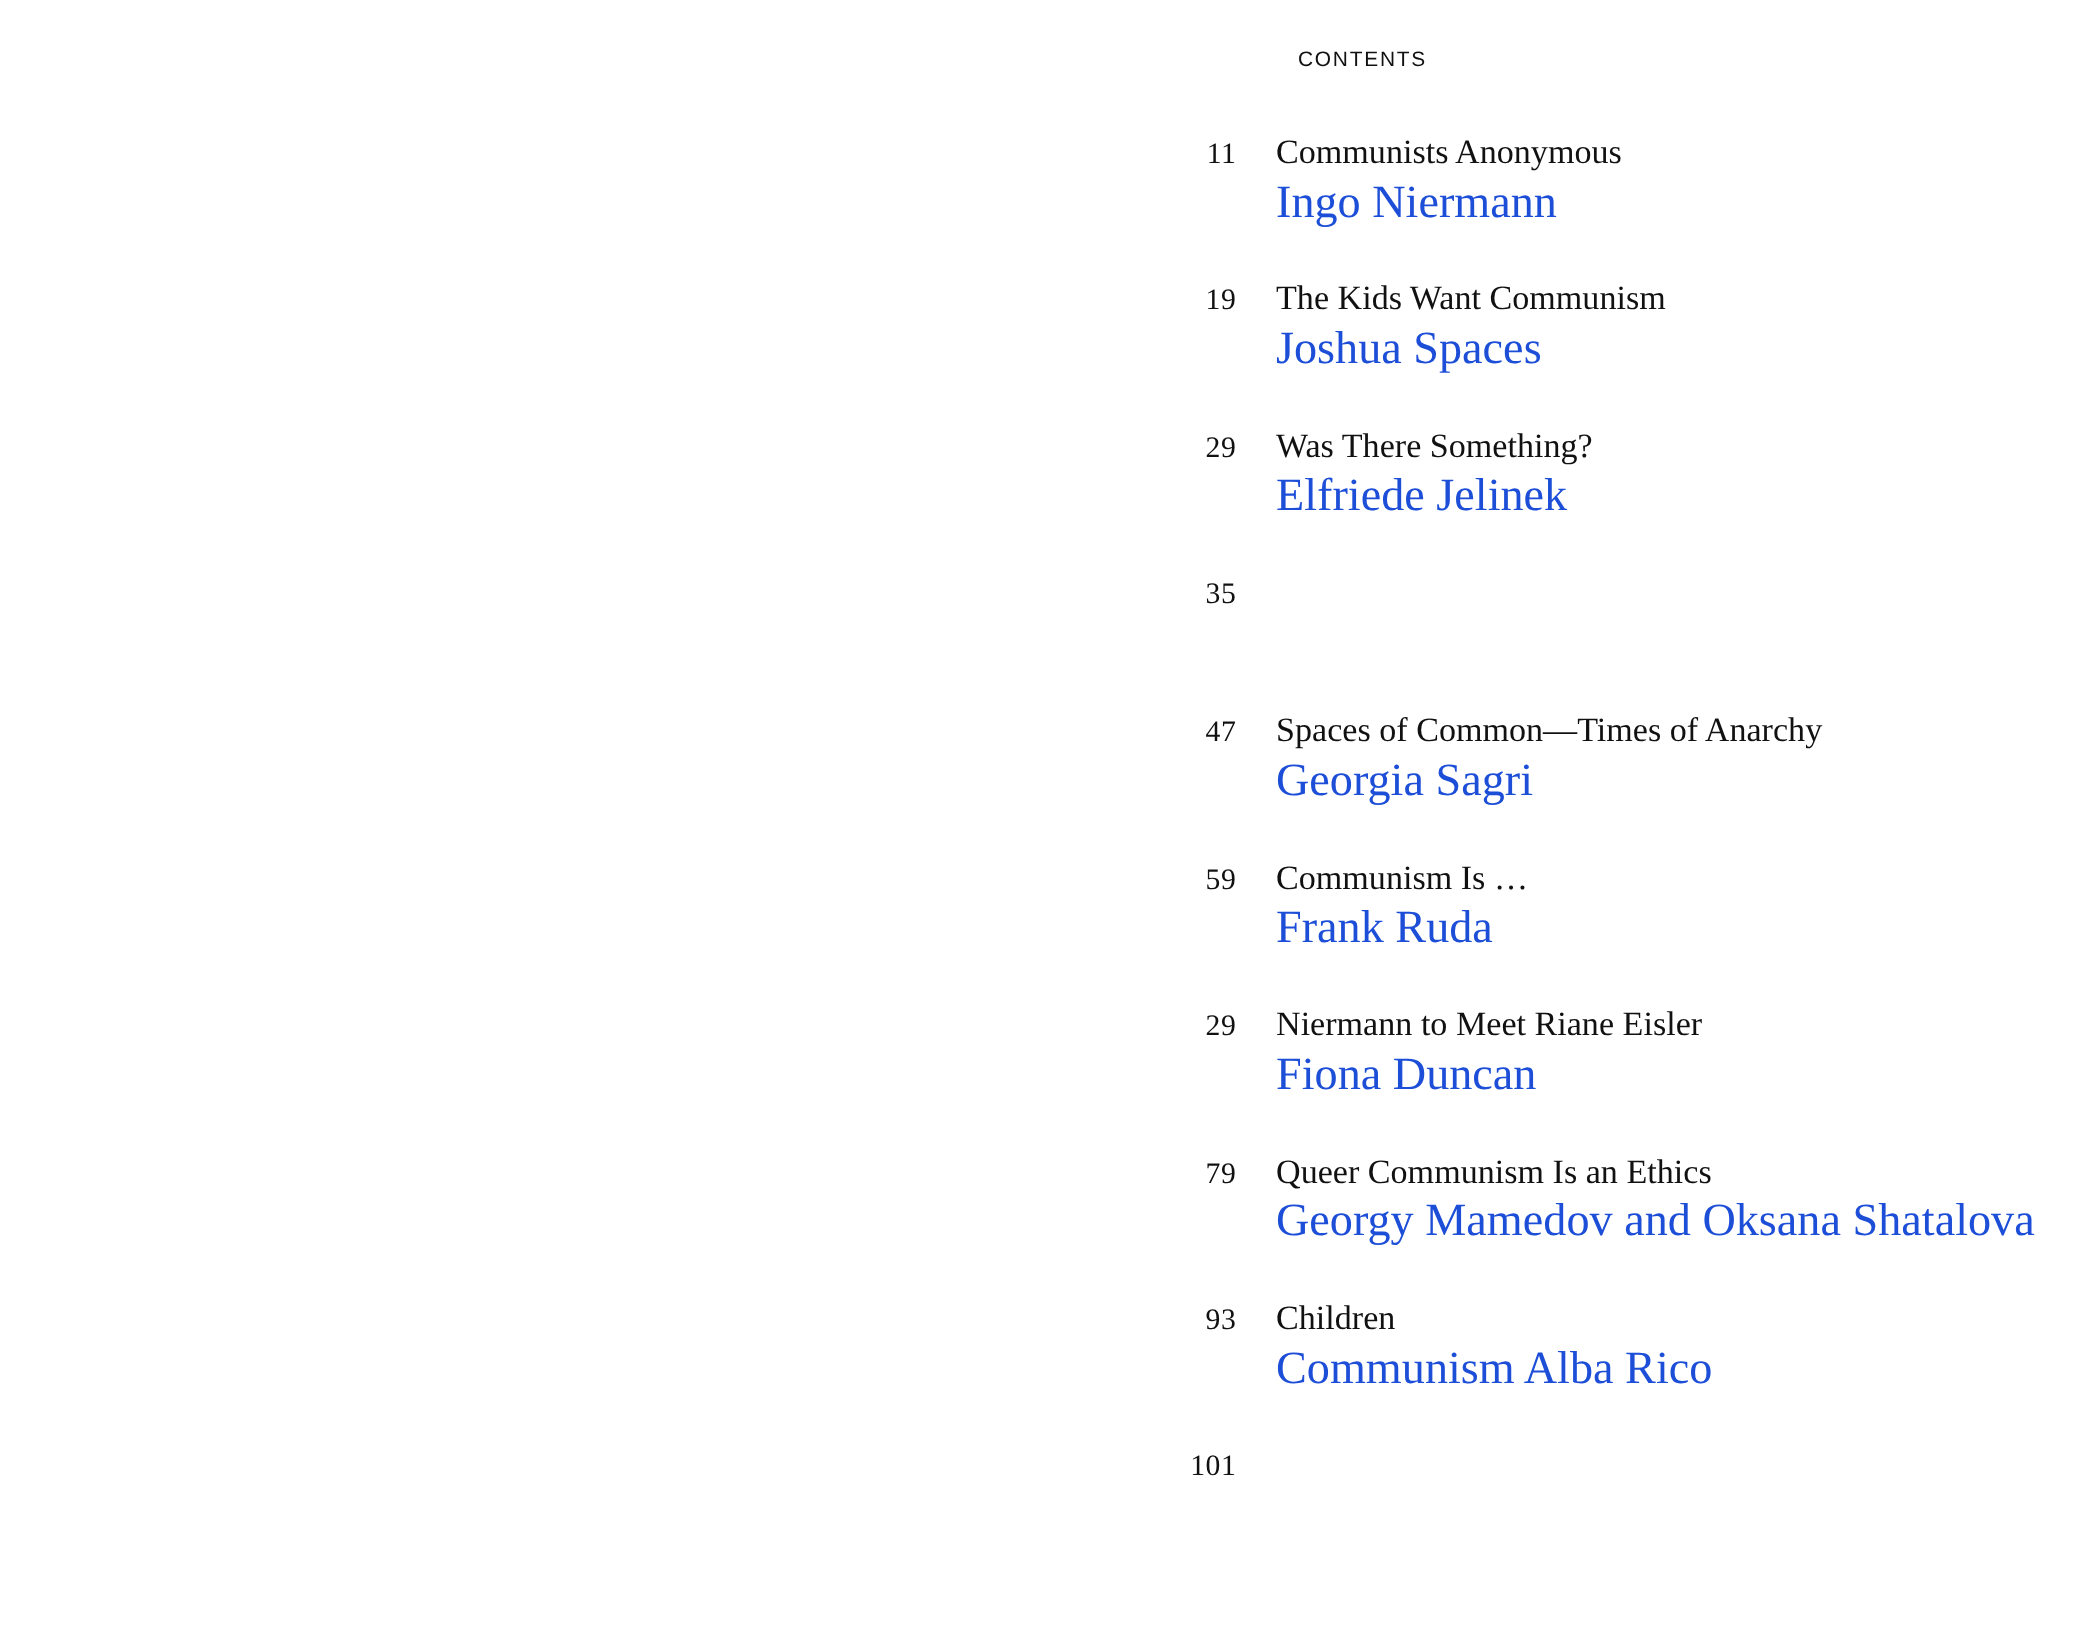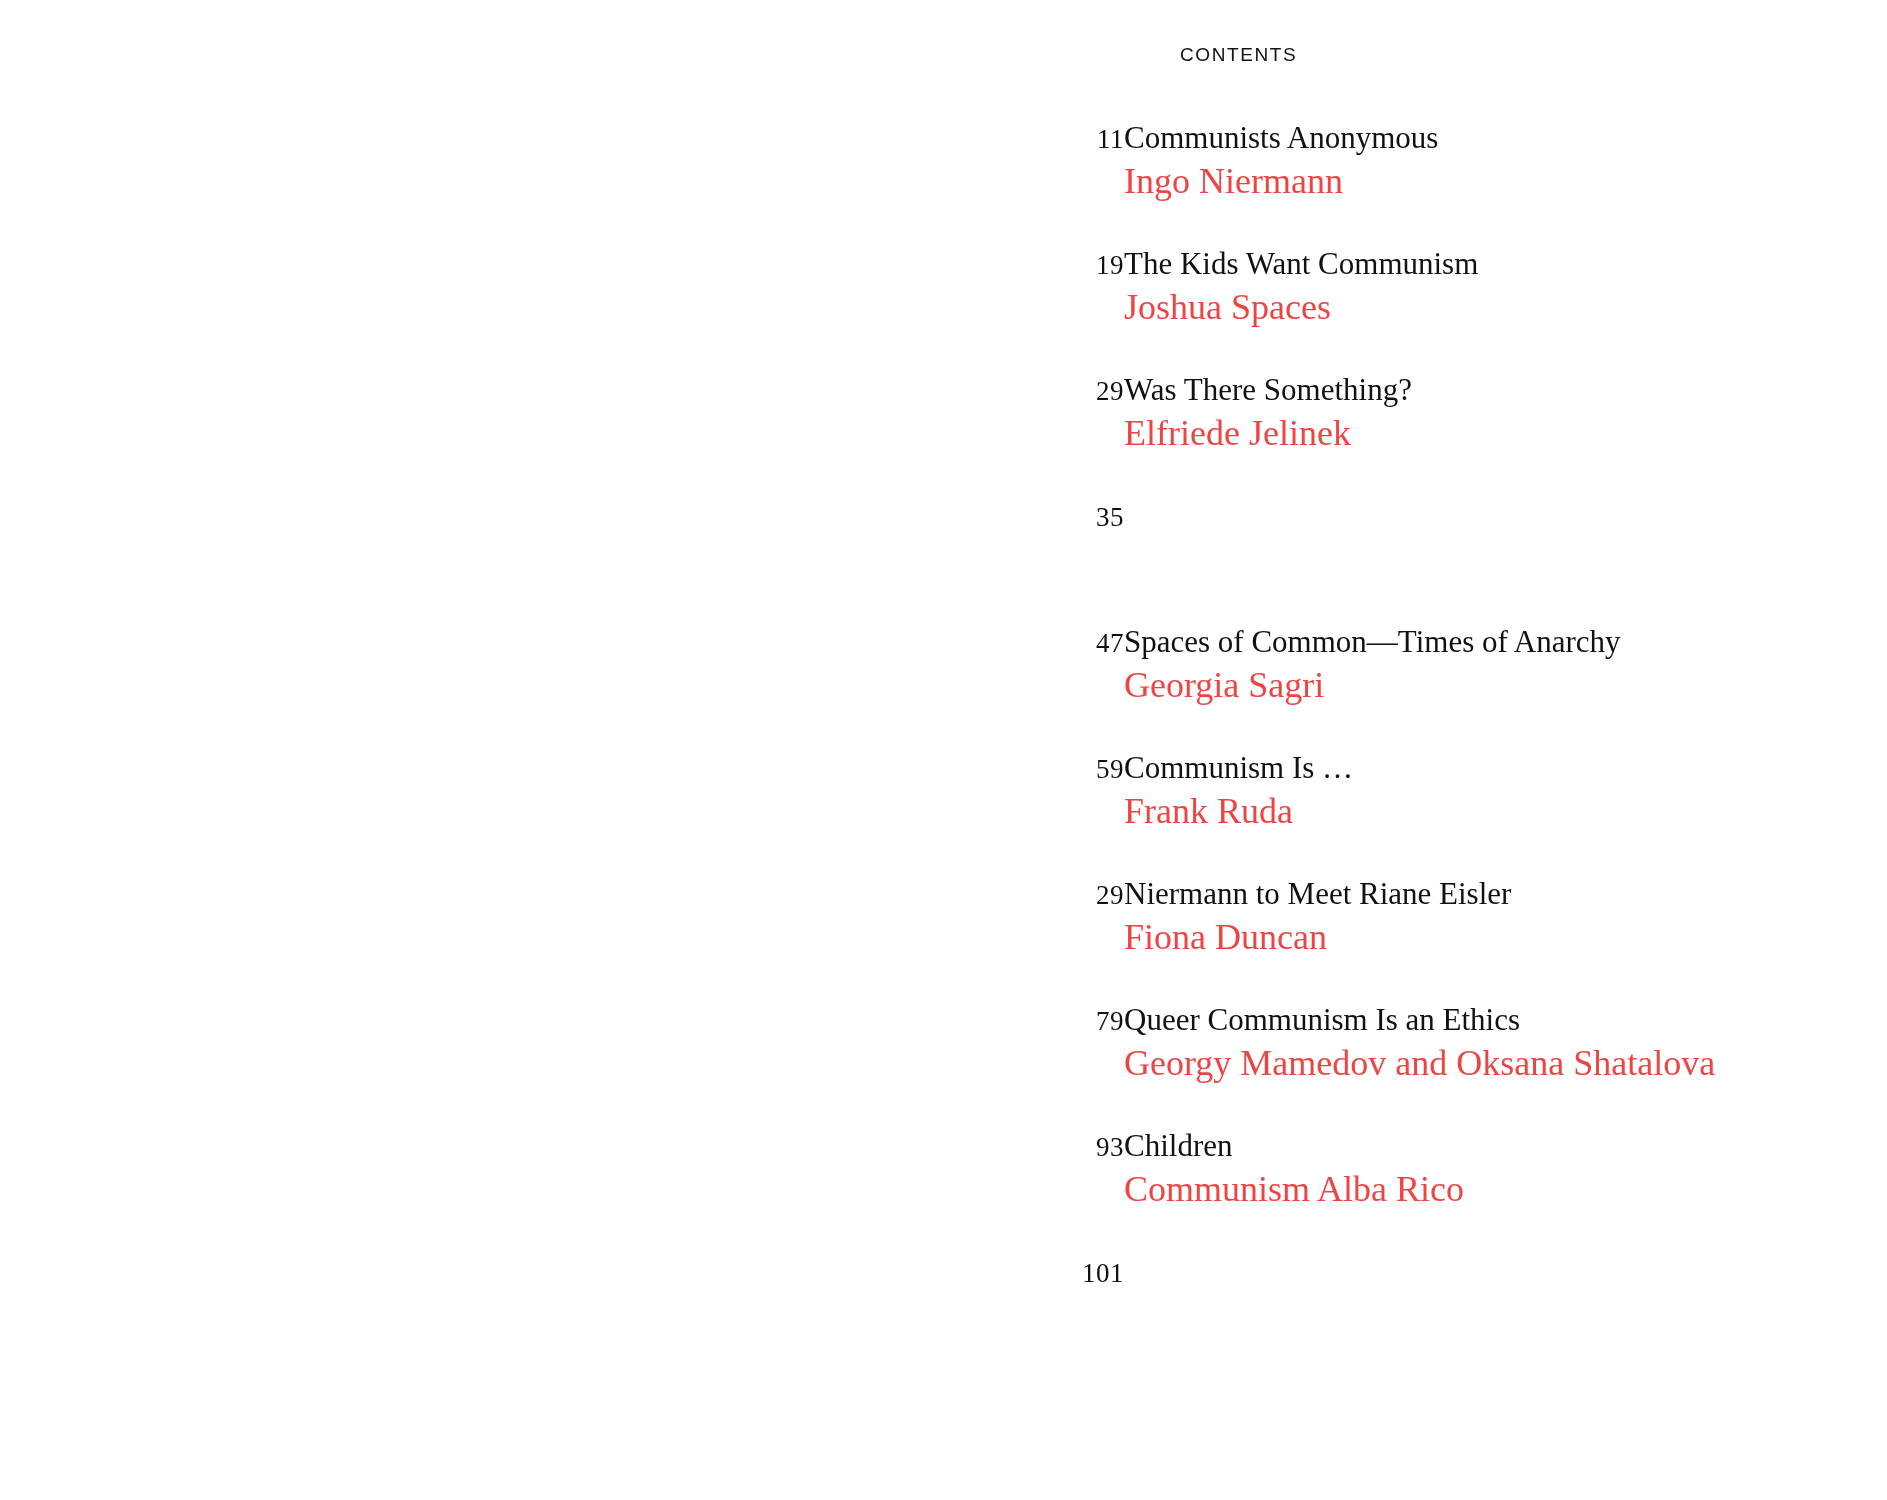--- a/index.html
+++ b/index.html
@@ -58,36 +58,36 @@
     width: 68px;
     text-align: right;
     font-family: "Liberation Serif", serif;
     font-size: 27px;
     font-variant: small-caps;
     letter-spacing: 0.5px;
     color: #111111;
   }
 
   .toc-text {
-    margin-left: 84px;
+    margin-left: 120px;
   }
 
   .toc-title {
     font-family: "Liberation Serif", serif;
     font-size: 31px;
     line-height: 1.28;
     color: #111111;
     white-space: nowrap;
   }
 
   .toc-author {
     font-family: "Liberation Serif", serif;
-    font-size: 36px;
+    font-size: 42px;
     line-height: 1.28;
-    color: #ef4444;
+    color: #1d4ed8;
     white-space: nowrap;
   }
 </style>
 </head>
 <body>
 
 <div class="page">
 
   <div class="contents-header">CONTENTS</div>
 

